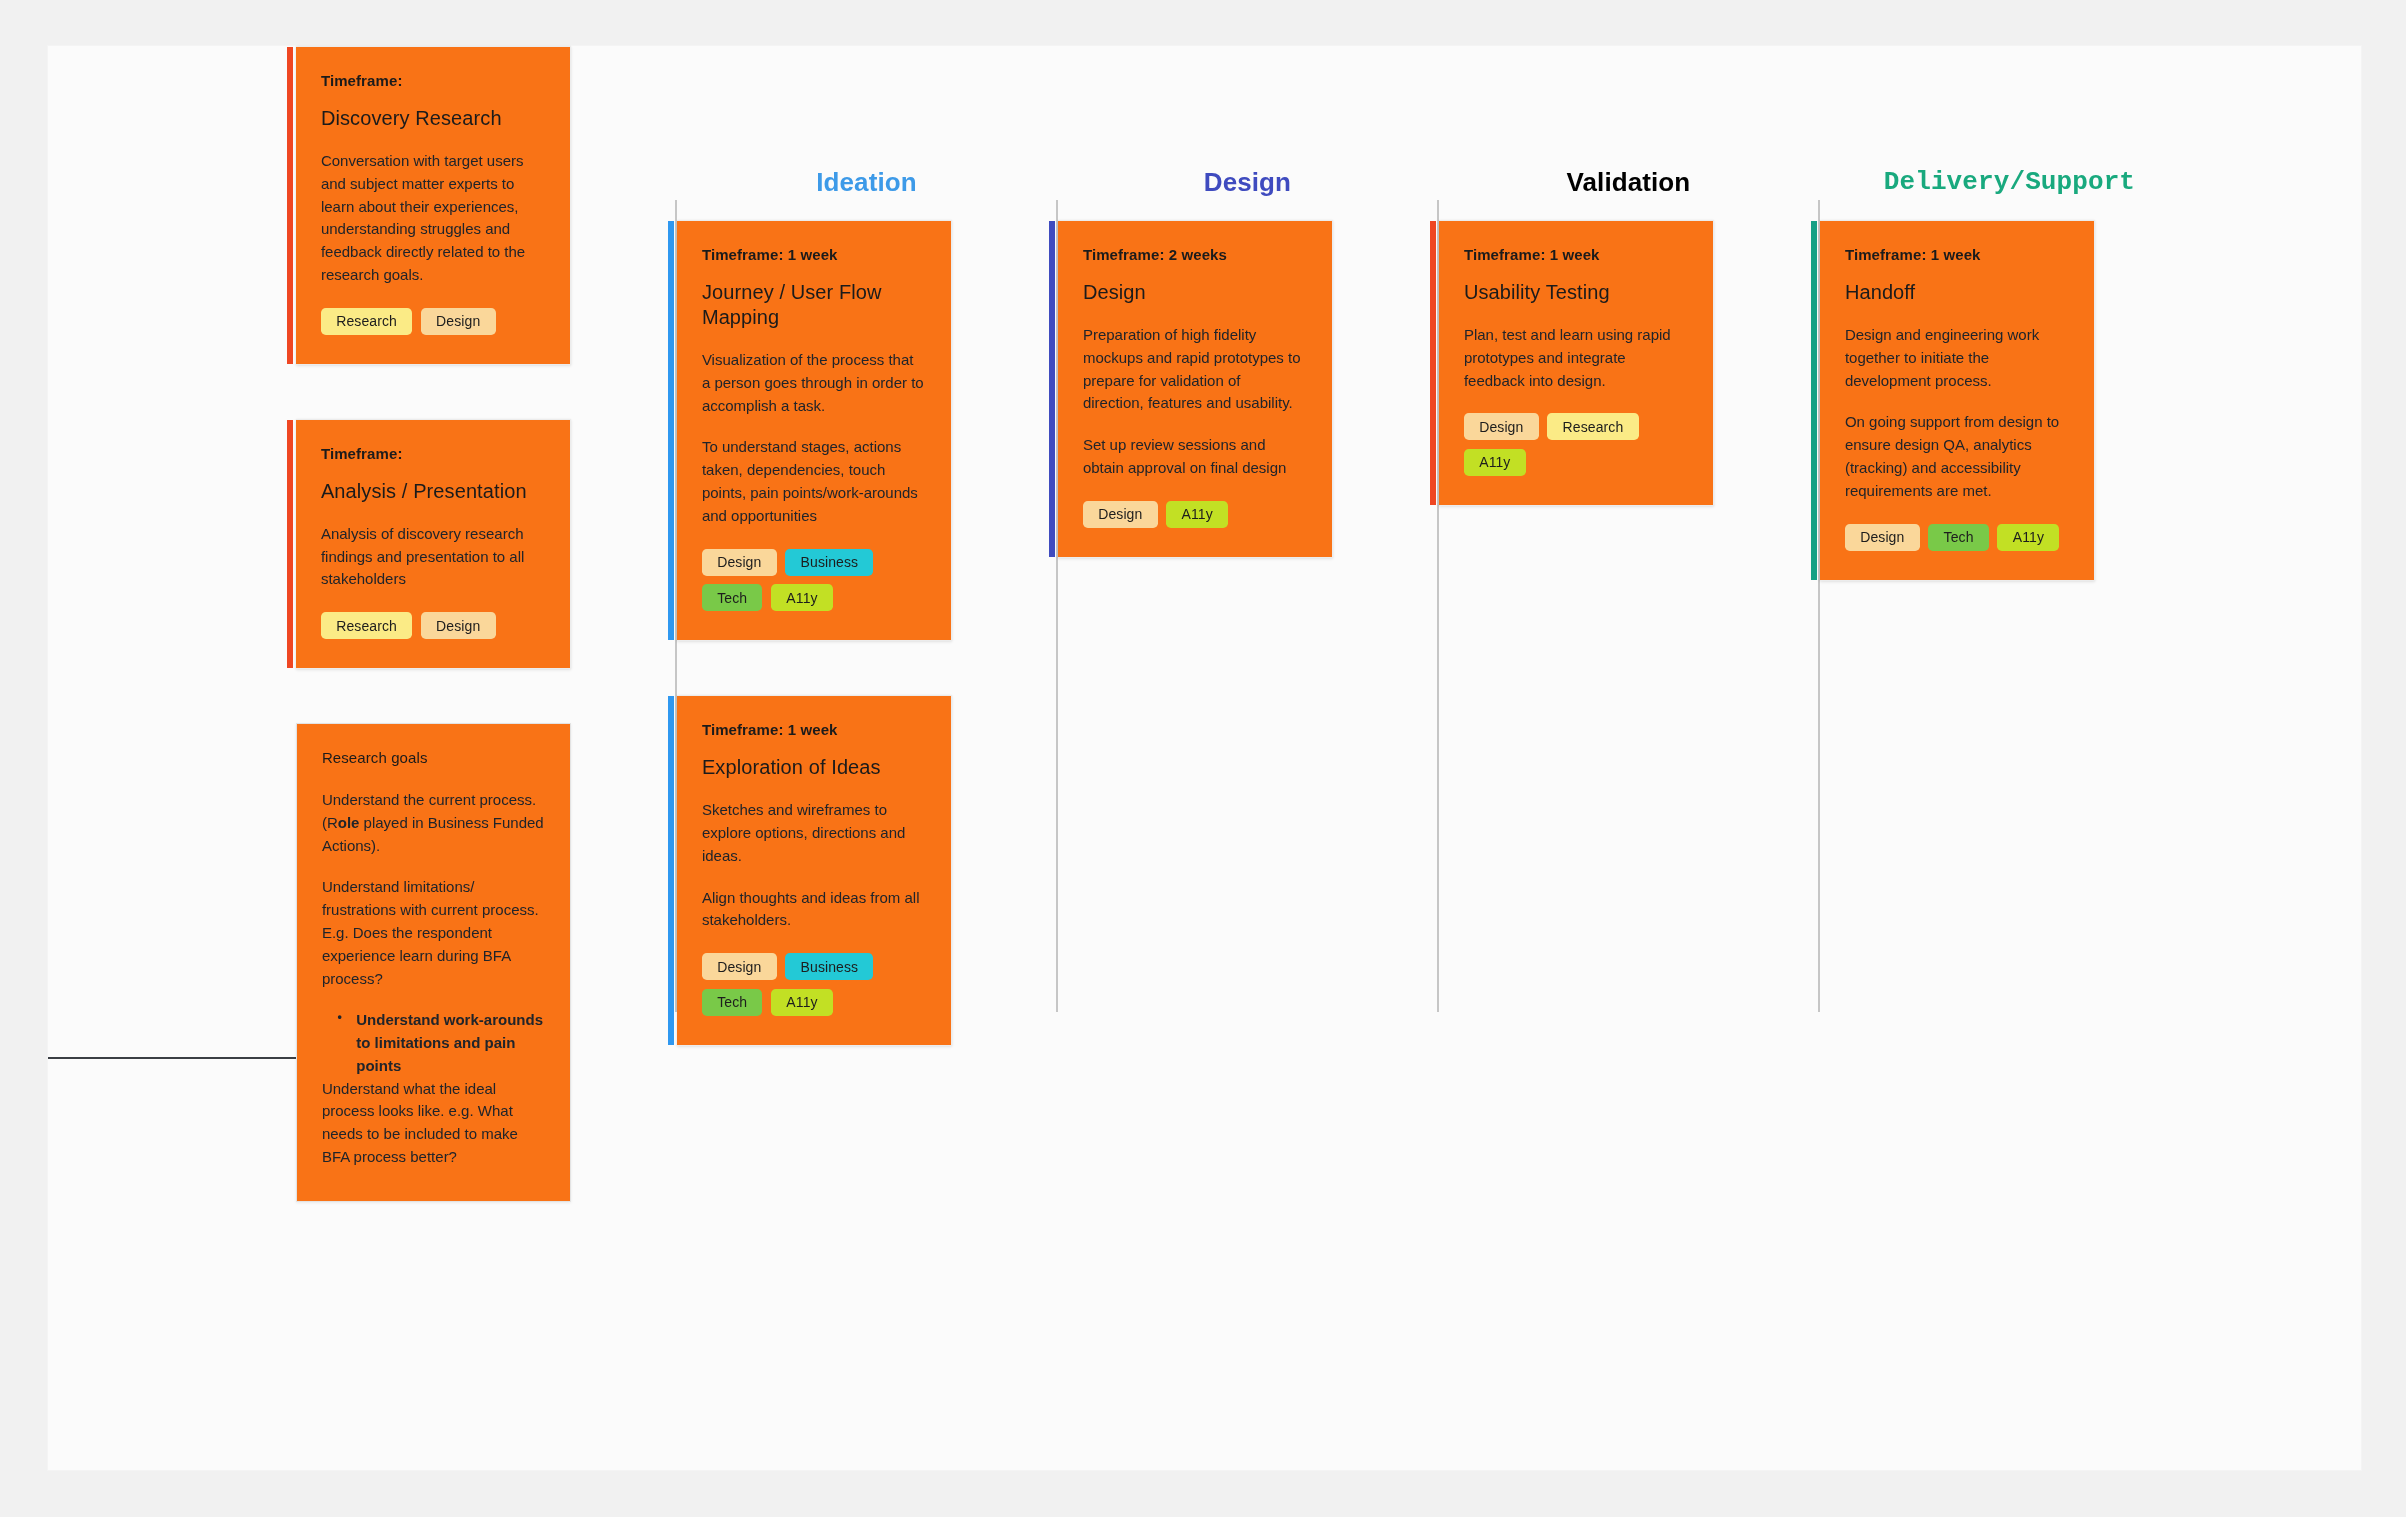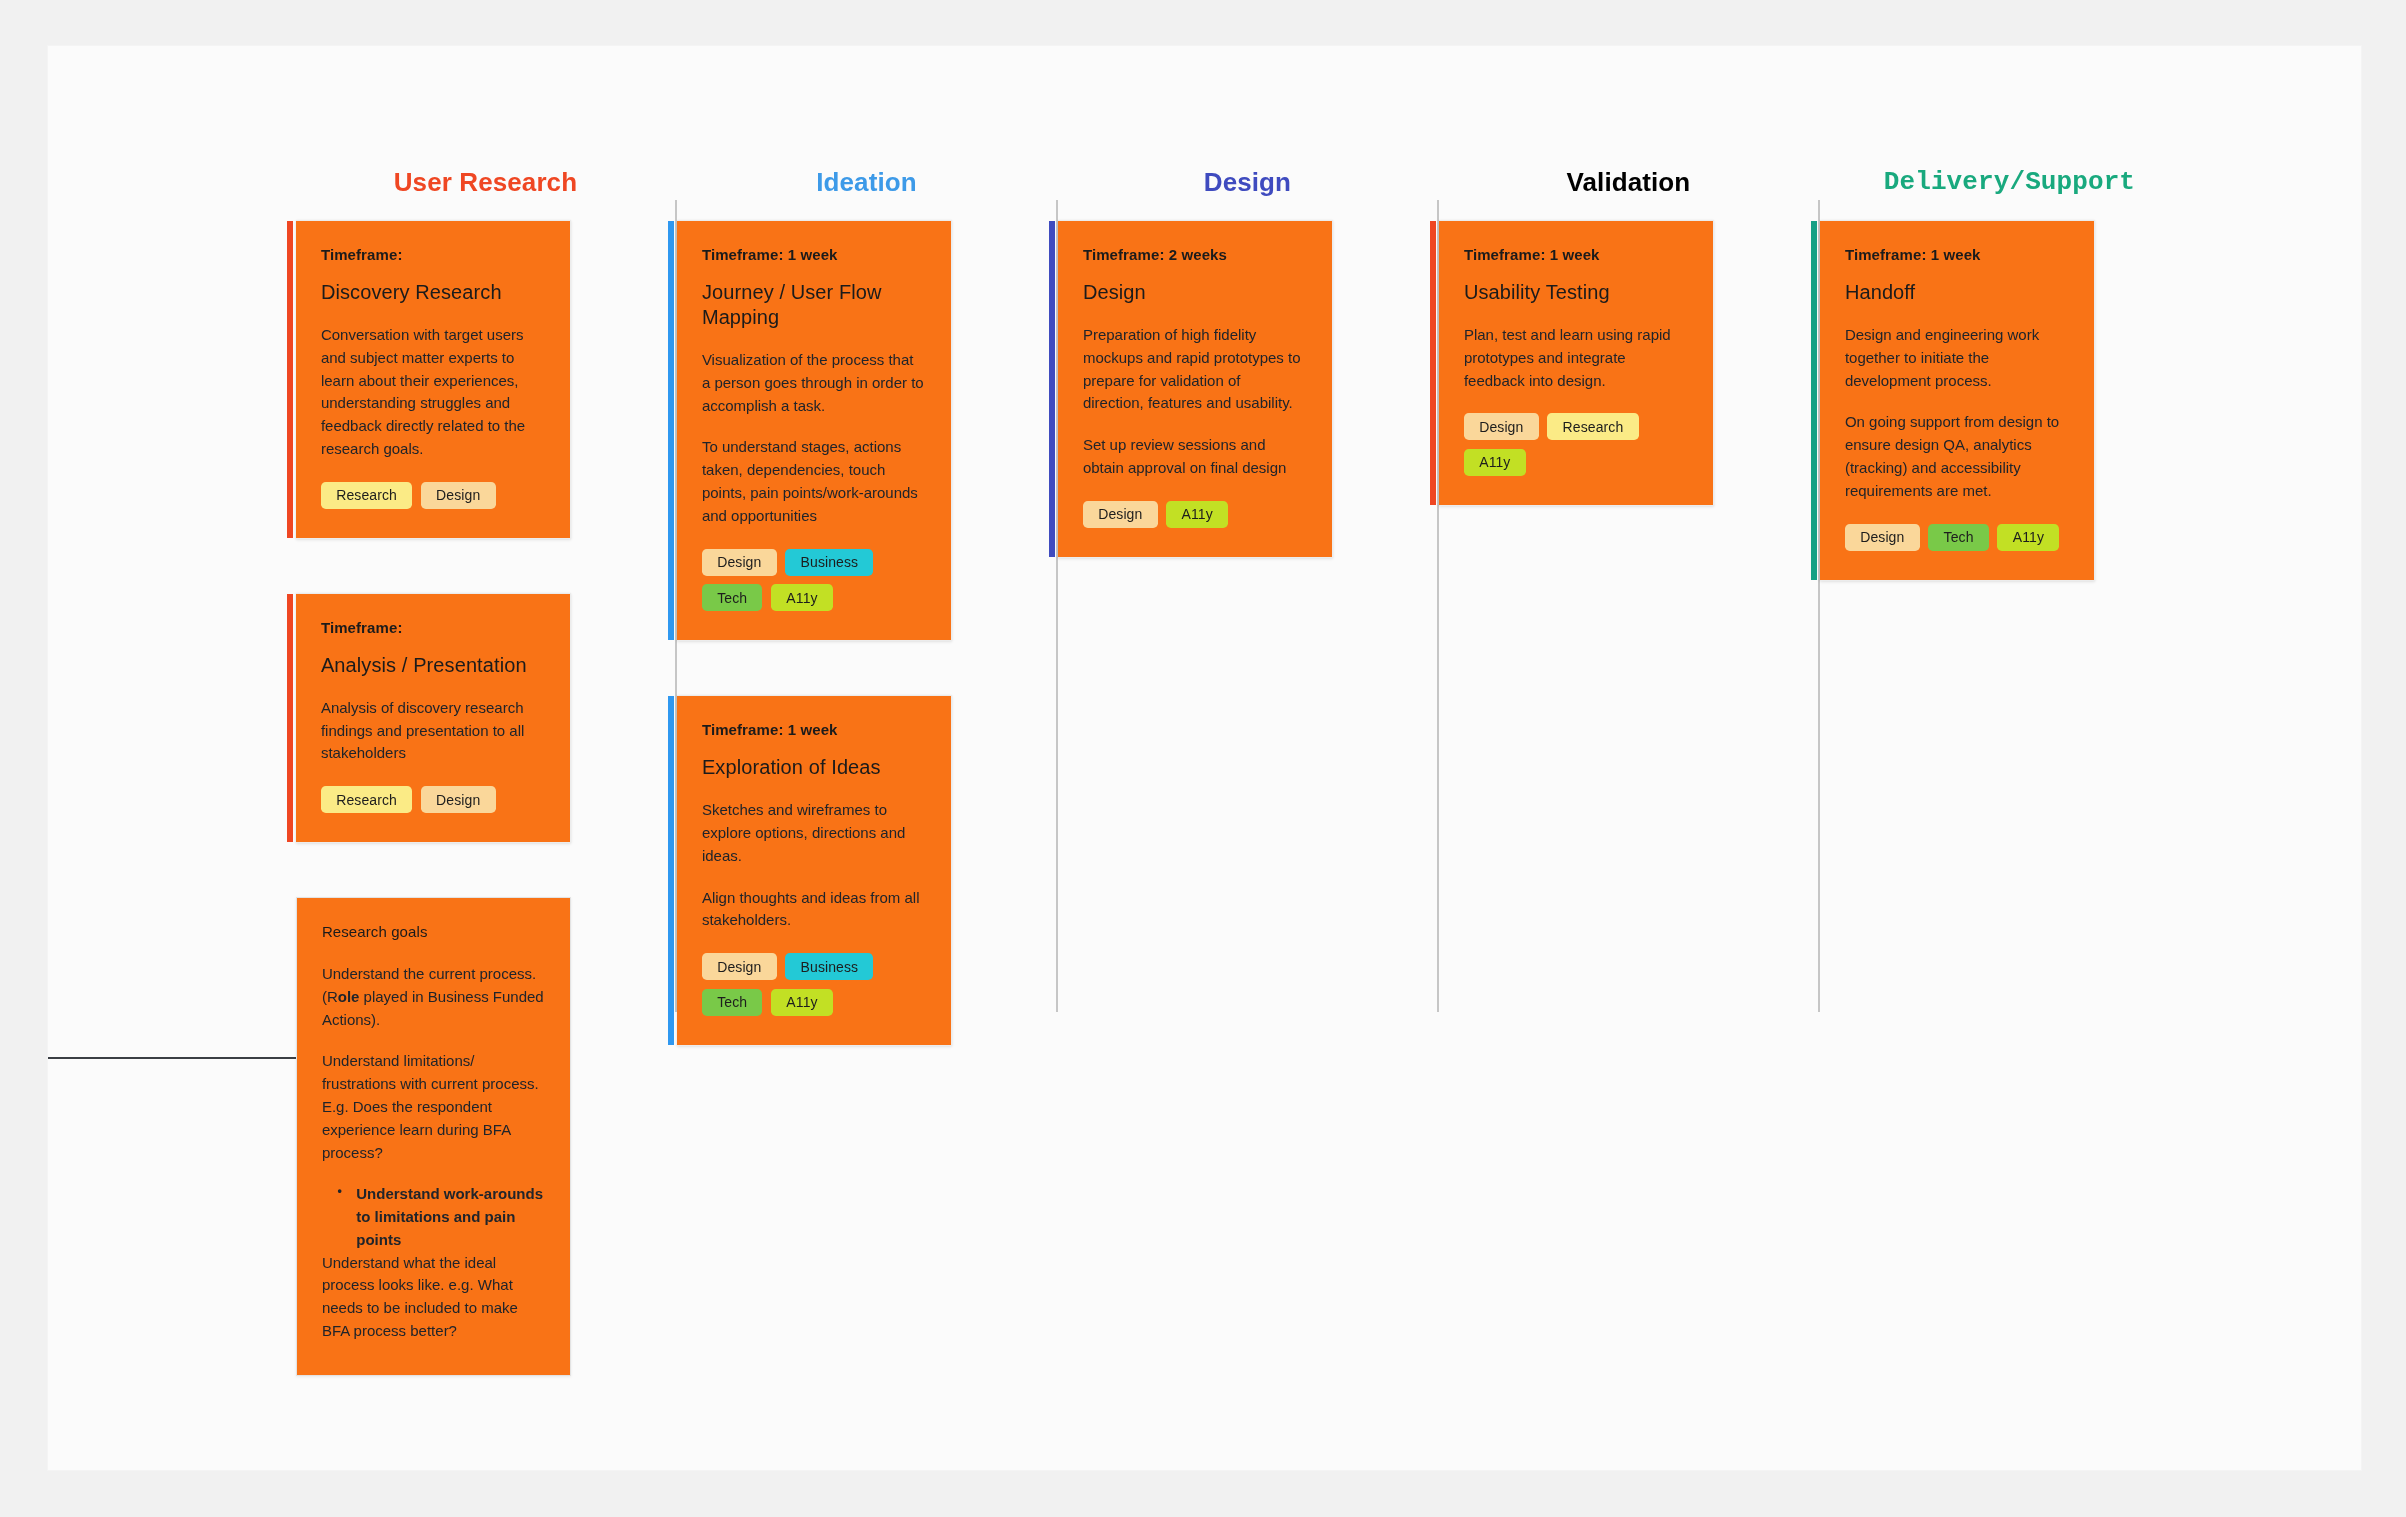--- a/index.html
+++ b/index.html
@@ -174,21 +174,20 @@
   }
 </style>
 </head>
 <body>
 
 <div id="screen">
   <div id="canvas">
     <div id="stray-rule"></div>
     <div class="board" id="board">
         <div class="column">
-          <div class="col-header" style="color: rgb(239, 71, 35);">User Research</div>
           <div class="cards">
             <div class="card">
               <div class="accent" style="background: rgb(239, 71, 35);"></div>
               <div class="timeframe">Timeframe:</div>
               <div class="card-title">Discovery Research</div>
               <p class="para">Conversation with target users and subject matter experts to learn about their experiences, understanding struggles and feedback directly related to the research goals.</p>
               <div class="tags">
                 <span class="tag" style="background: rgb(251, 235, 134);">Research</span>
                 <span class="tag" style="background: rgb(250, 215, 154);">Design</span>
               </div>

